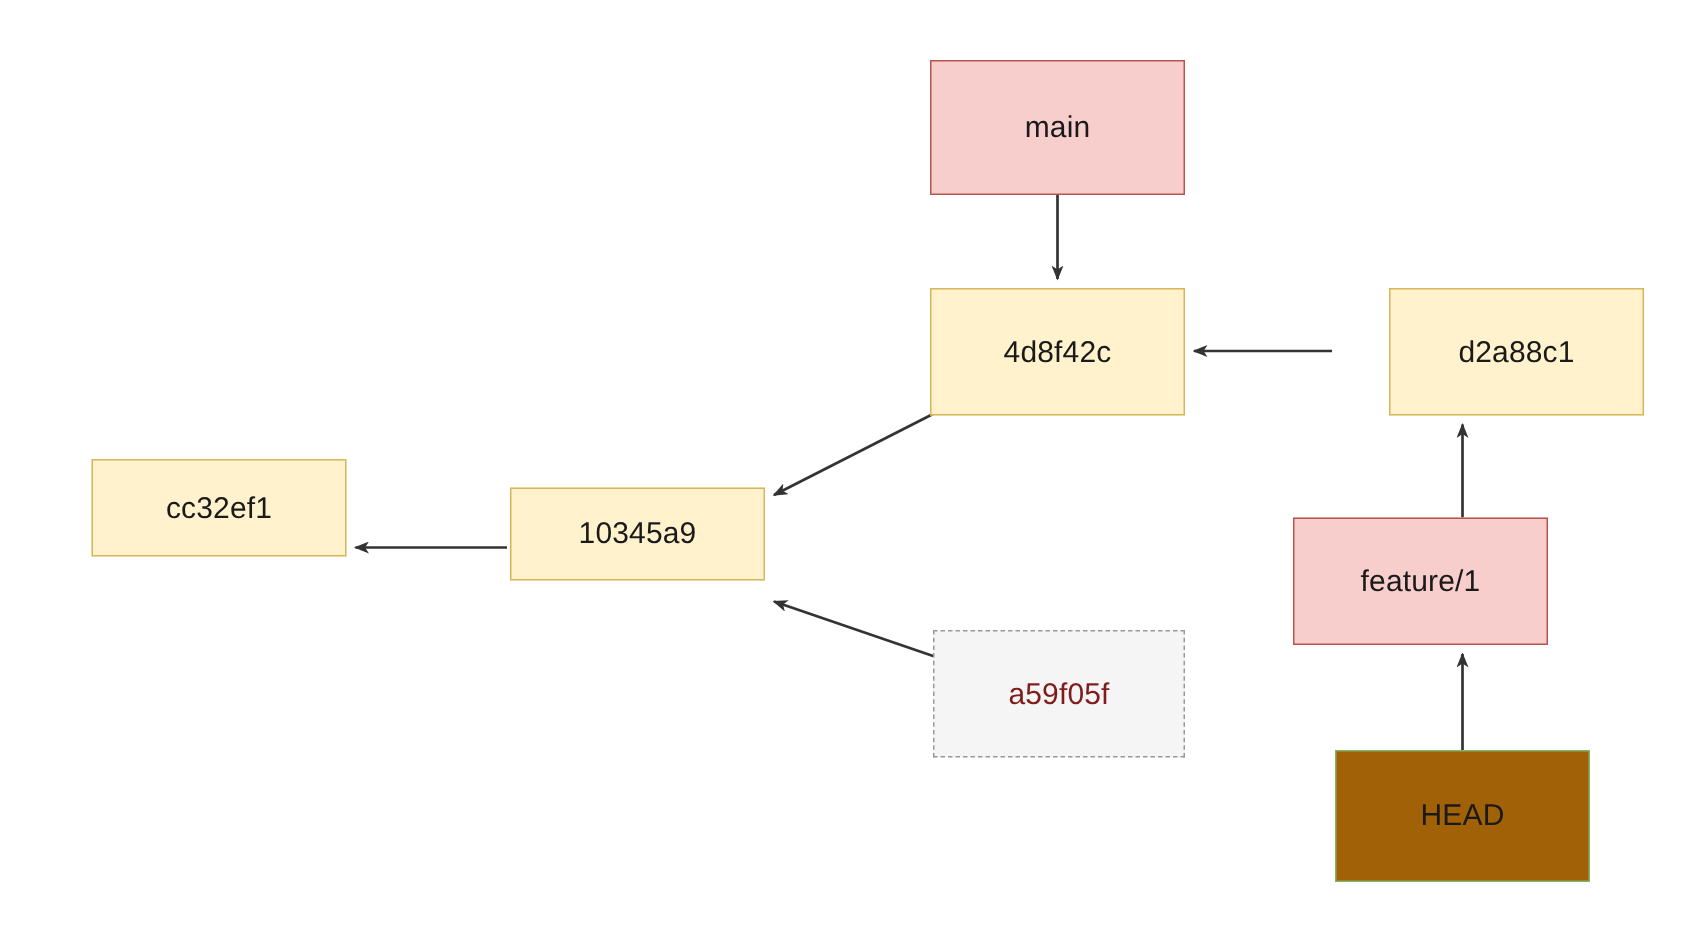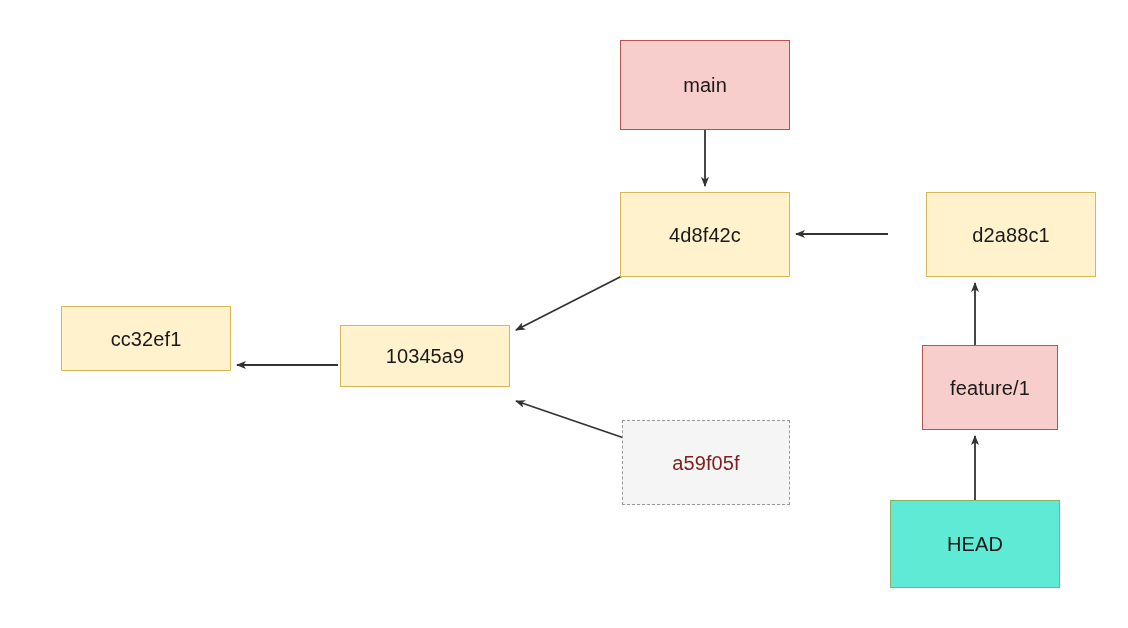--- a/index.html
+++ b/index.html
@@ -43,21 +43,21 @@
   }
   .node.branch {
     background: #f8cecc;
     border: 1.4px solid #b85450;
   }
   .node.commit {
     background: #fff2cc;
     border: 1.4px solid #d6b656;
   }
   .node.head {
-    background: #5eead4;
+    background: #a16207;
     border: 1.4px solid #82b366;
   }
   .node.ghost {
     background: #f5f5f5;
     border: 1.4px dashed #999999;
     color: #7f1d1d;
   }
   .node-label {
     pointer-events: none;
   }
@@ -116,21 +116,21 @@
   </div>
 
   <div class="node commit" style="left:61px; top:306px; width:170px; height:65px;">
     <span class="node-label">cc32ef1</span>
   </div>
 
   <div class="node commit" style="left:340px; top:325px; width:170px; height:62px;">
     <span class="node-label">10345a9</span>
   </div>
 
-  <div class="node branch" style="left:922px; top:345px; width:136px; height:85px;">
+  <div class="node branch" style="left:862px; top:345px; width:170px; height:85px;">
     <span class="node-label">feature/1</span>
   </div>
 
   <div class="node ghost" style="left:622px; top:420px; width:168px; height:85px;">
     <span class="node-label">a59f05f</span>
   </div>
 
   <div class="node head" style="left:890px; top:500px; width:170px; height:88px;">
     <span class="node-label">HEAD</span>
   </div>

